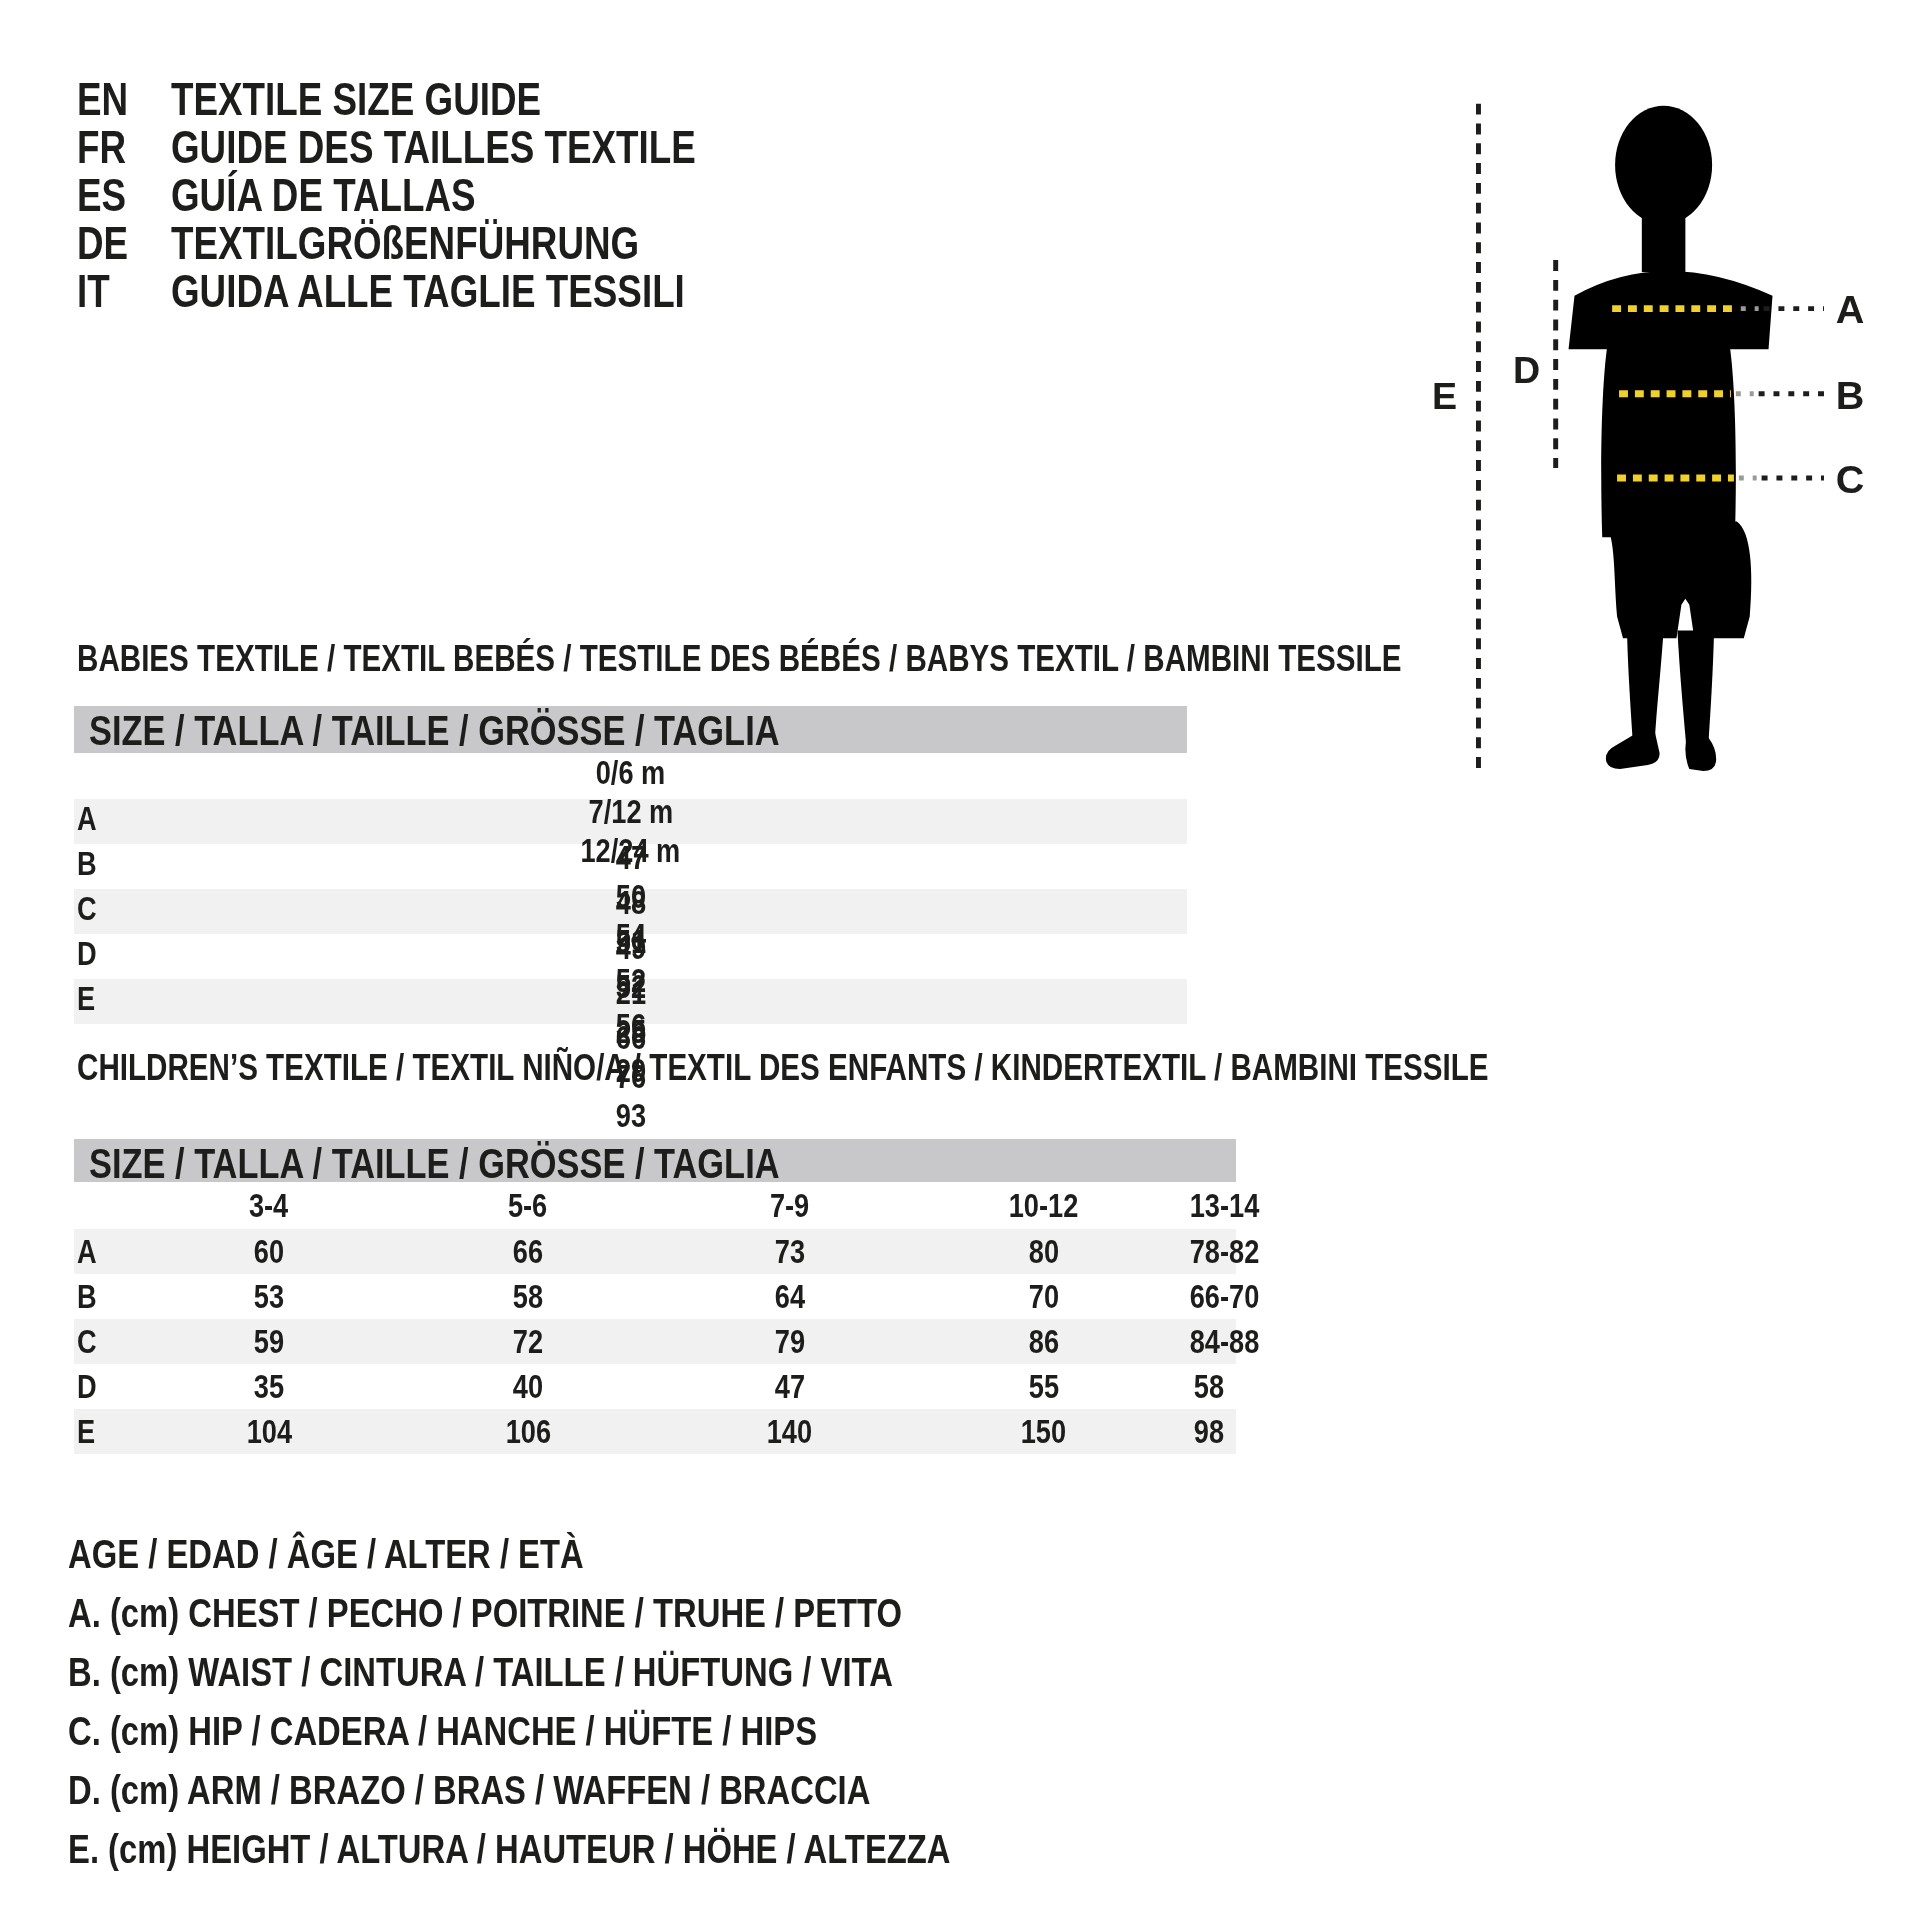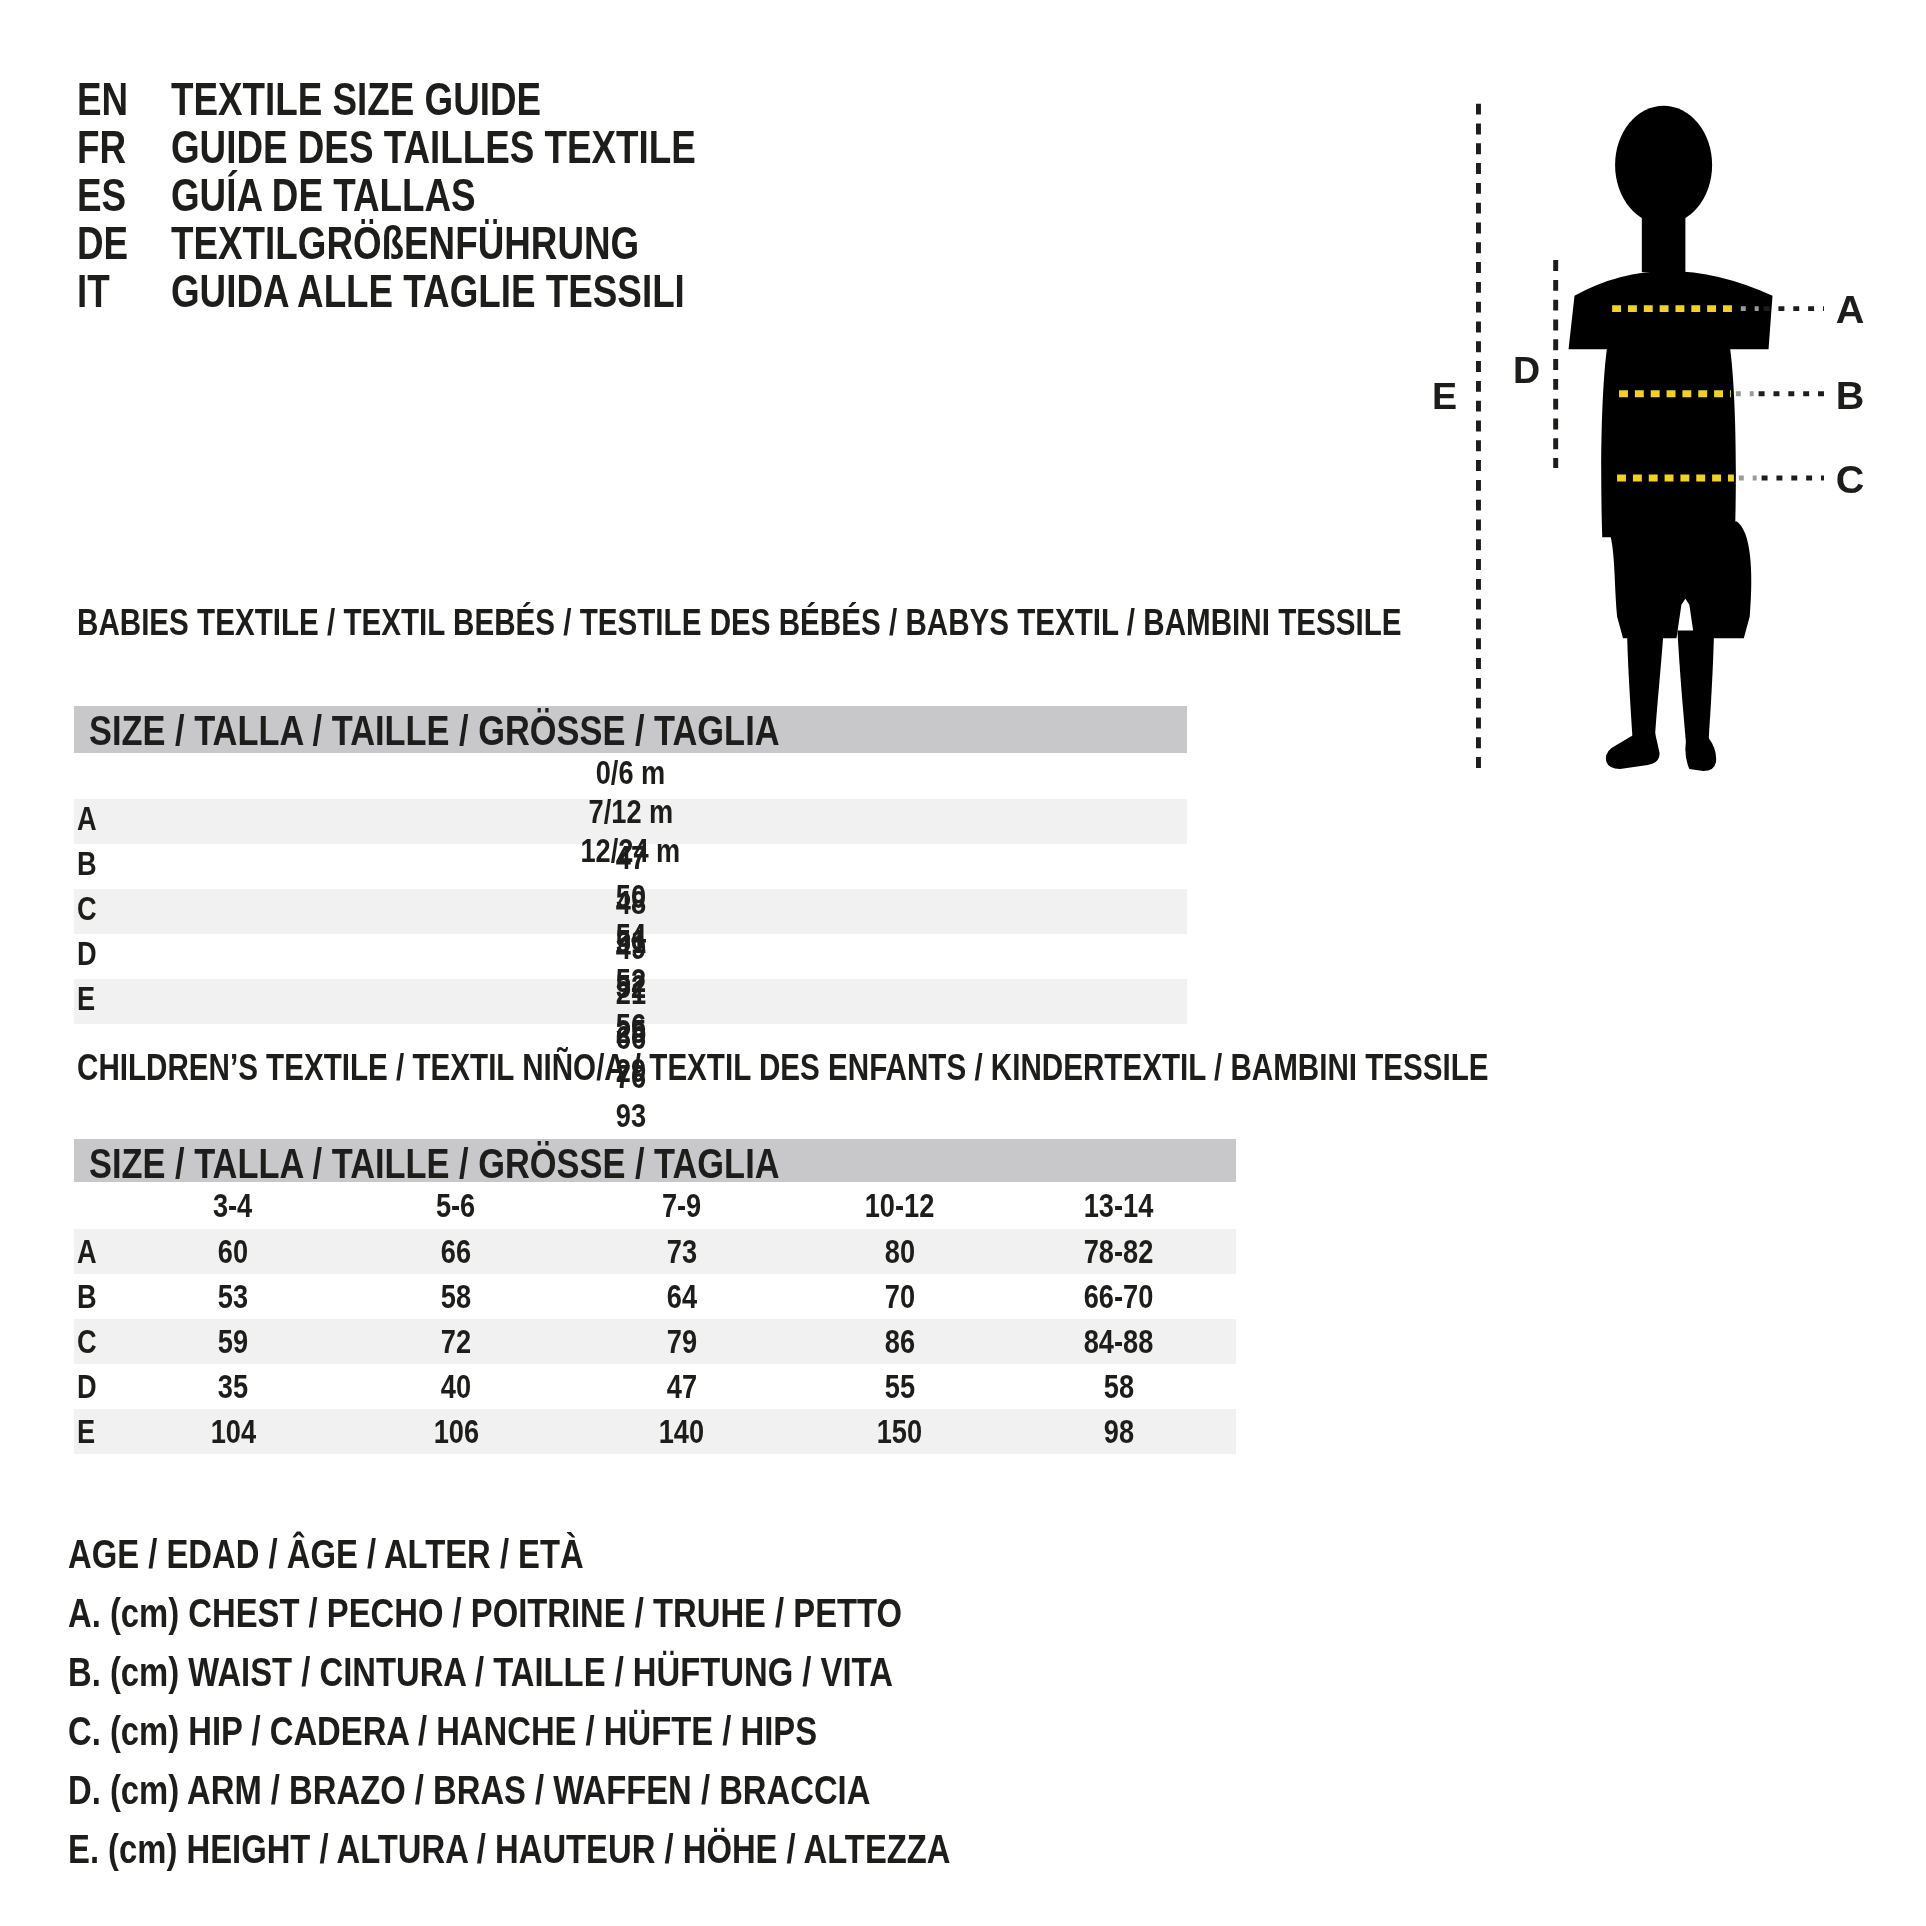--- a/index.html
+++ b/index.html
@@ -21,21 +21,21 @@
   .bar{background:#c8c8ca;display:flex;padding-left:15px;font-size:43px;}
   .grid-row{display:grid;align-items:center;font-size:34px;}
   .c-grid{grid-template-columns:45px 228px 218px 233px 203px 1fr;}
   .cell{text-align:center;}
   .cell.lbl{text-align:left;padding-left:3px;}
   .stripe{background:#f1f1f1;}
   .babies .bar{height:47px;width:1098px;}
   .babies .grid-row{height:45px;width:1113px;}
   .babies .cols{height:46px;}
   .children .bar{height:43px;width:1147px;}
-  .children .grid-row{height:45px;width:1162px;}
+  .children .grid-row{height:45px;width:1162px;gap:36px;}
   .children .cols{height:47px;}
   
   .legend{position:absolute;left:68px;top:1525px;font-size:41px;}
   .legend-line{height:59px;line-height:59px;}
   
   .figure{position:absolute;left:1426px;top:54px;width:495px;height:733px;}
 </style>
 </head>
 <body>
 
@@ -93,21 +93,21 @@
     <line x1="316" y1="428" x2="334" y2="428" stroke="#9a9a98" stroke-width="5" stroke-dasharray="5 9"></line>
     <line x1="339" y1="428" x2="402" y2="428" stroke="#1d1d1b" stroke-width="5" stroke-dasharray="6 9"></line>
 
     <text x="414" y="272" font-family="Liberation Sans, sans-serif" font-weight="700" font-size="40" fill="#1d1d1b">A</text>
     <text x="414" y="358" font-family="Liberation Sans, sans-serif" font-weight="700" font-size="40" fill="#1d1d1b">B</text>
     <text x="414" y="443" font-family="Liberation Sans, sans-serif" font-weight="700" font-size="40" fill="#1d1d1b">C</text>
     <text x="88" y="332" font-family="Liberation Sans, sans-serif" font-weight="700" font-size="38" fill="#1d1d1b">D</text>
     <text x="6" y="358" font-family="Liberation Sans, sans-serif" font-weight="700" font-size="38" fill="#1d1d1b">E</text>
   </svg>
 
-  <div class="sec-title" style="top:603px;">
+  <div class="sec-title" style="top:639px;">
     <span class="cx">BABIES TEXTILE / TEXTIL BEBÉS / TESTILE DES BÉBÉS / BABYS TEXTIL / BAMBINI TESSILE</span>
   </div>
 
   <div class="tbl babies" style="top:706px;">
     <div class="bar">
       <span class="cx">SIZE / TALLA / TAILLE / GRÖSSE / TAGLIA</span>
     </div>
     <div class="grid-row cols">
       <div class="cell lbl"></div>
       <div class="cell"><span class="cx cxc">0/6 m</span></div>

